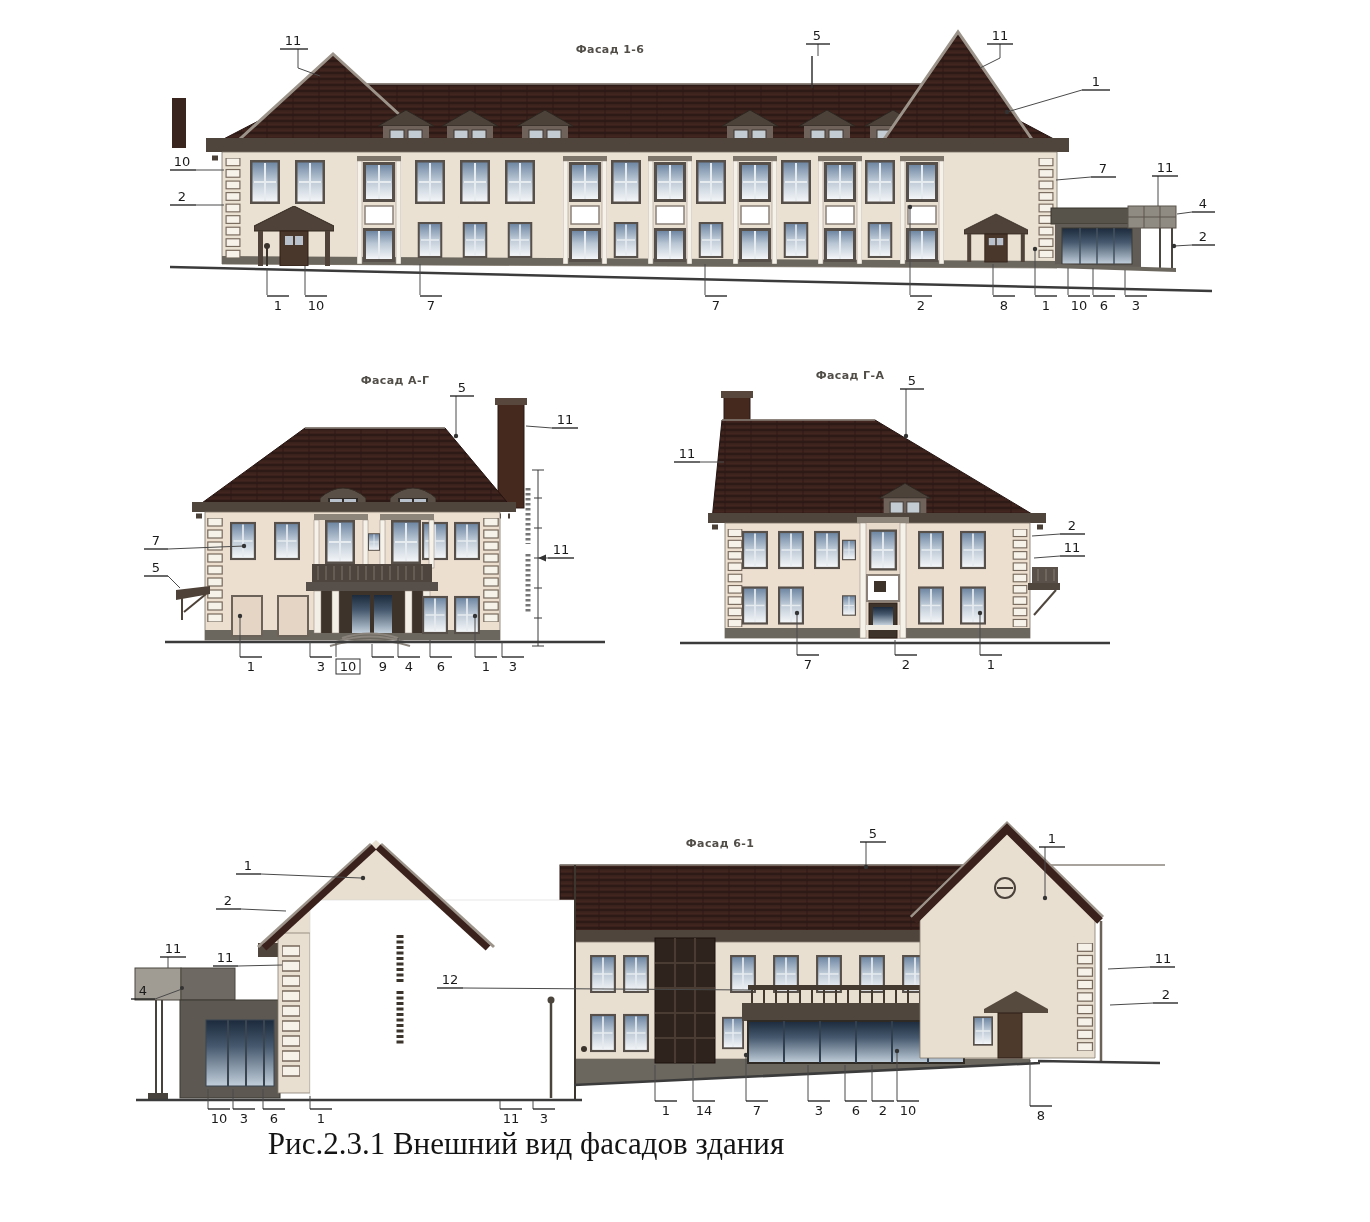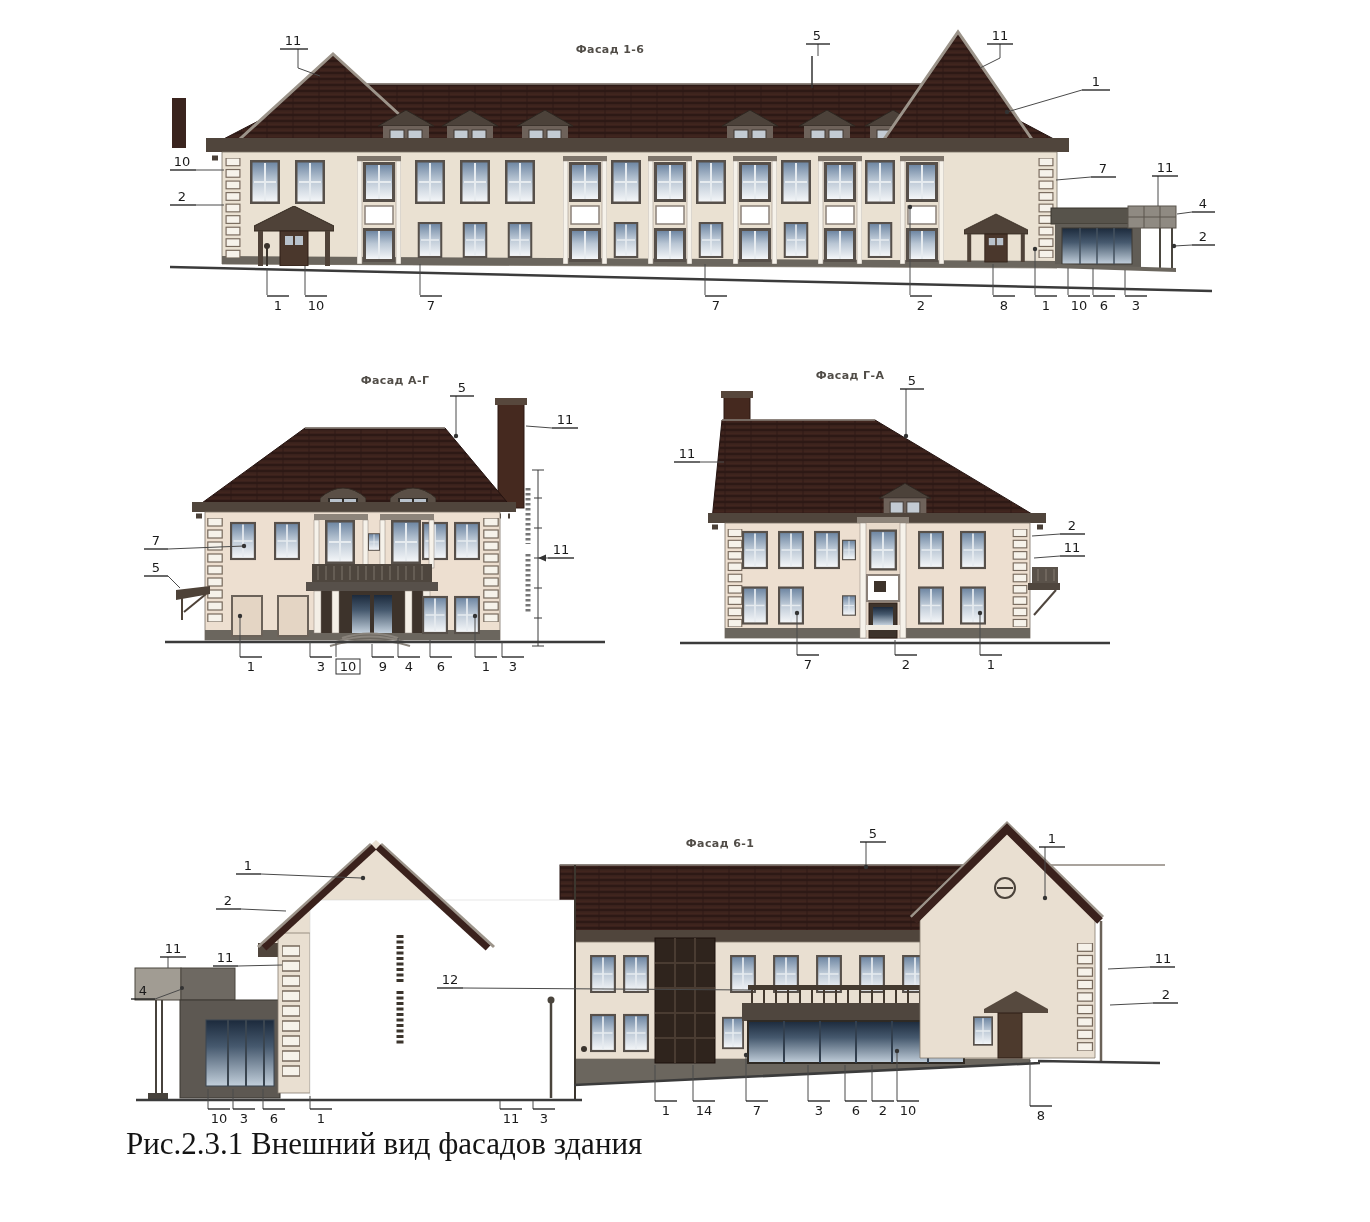--- a/index.html
+++ b/index.html
@@ -16,21 +16,21 @@
   .wall2{fill:#eddfd0;stroke:#7a7166;stroke-width:.8;}
   .wall3{fill:#e9dfd1;stroke:#857c70;stroke-width:.8;}
   .plinth{fill:#6b665e;}
   .cornice{fill:#50453c;}
   .dent{stroke:#4a4038;stroke-width:5;stroke-dasharray:6 7;fill:none;}
   .roofedge{stroke:#241310;stroke-width:1;}
   .trim{stroke:#9c948a;stroke-width:3;fill:none;}
   .chimney{fill:#45291f;stroke:#2c1812;stroke-width:1;}
   .darkbox{fill:#5d5852;stroke:#3b3731;stroke-width:1;}
   .caption{position:absolute;left:126px;top:1126px;width:800px;
-           font-family:"Liberation Serif",serif;font-size:31px;color:#141414;}
+           font-family:"Liberation Serif",serif;font-size:31px;color:#141414;text-align:center;}
 </style>
 </head>
 <body>
 
 <div id="stage">
 
 <svg width="0" height="0">
   <defs>
     <linearGradient id="gWin" x1="0" y1="0" x2="0" y2="1">
       <stop offset="0" stop-color="#6f87a3"></stop>

